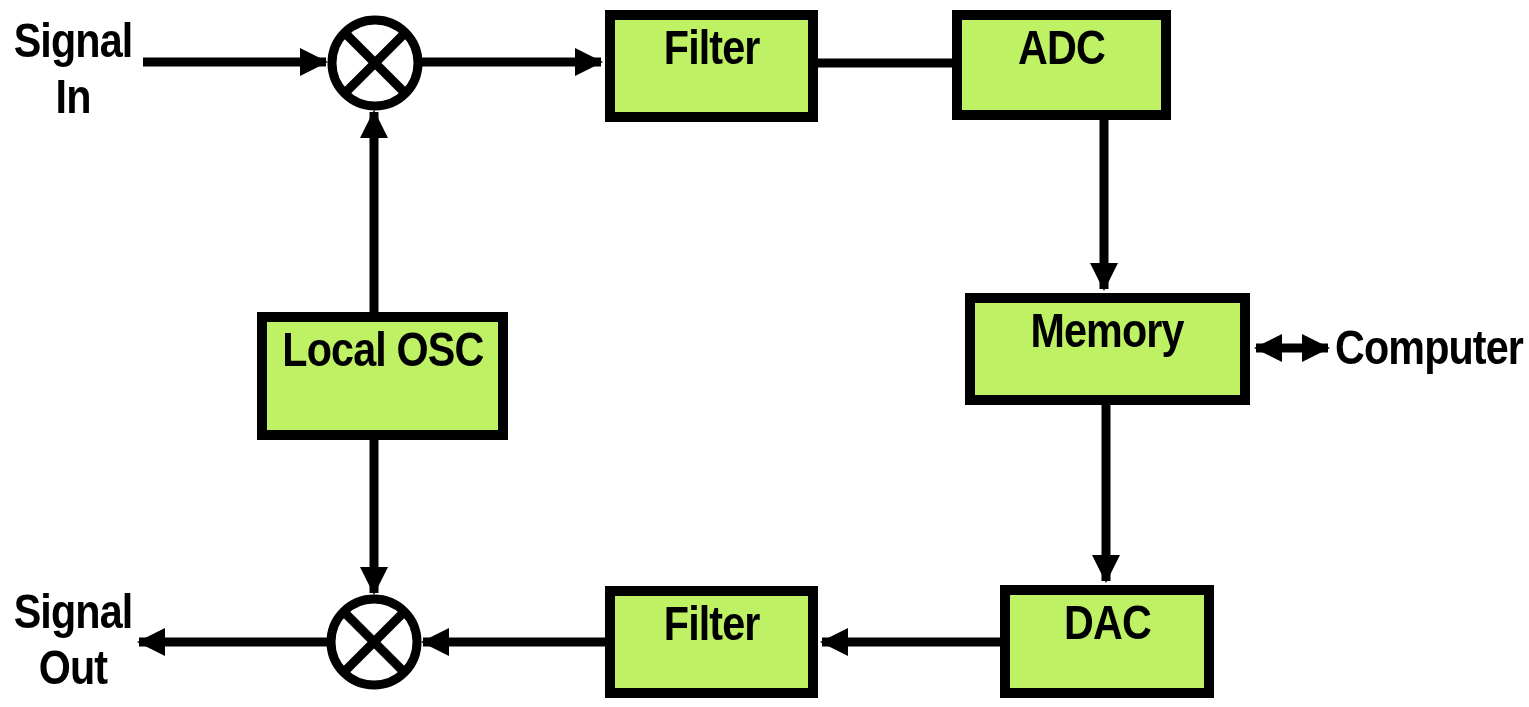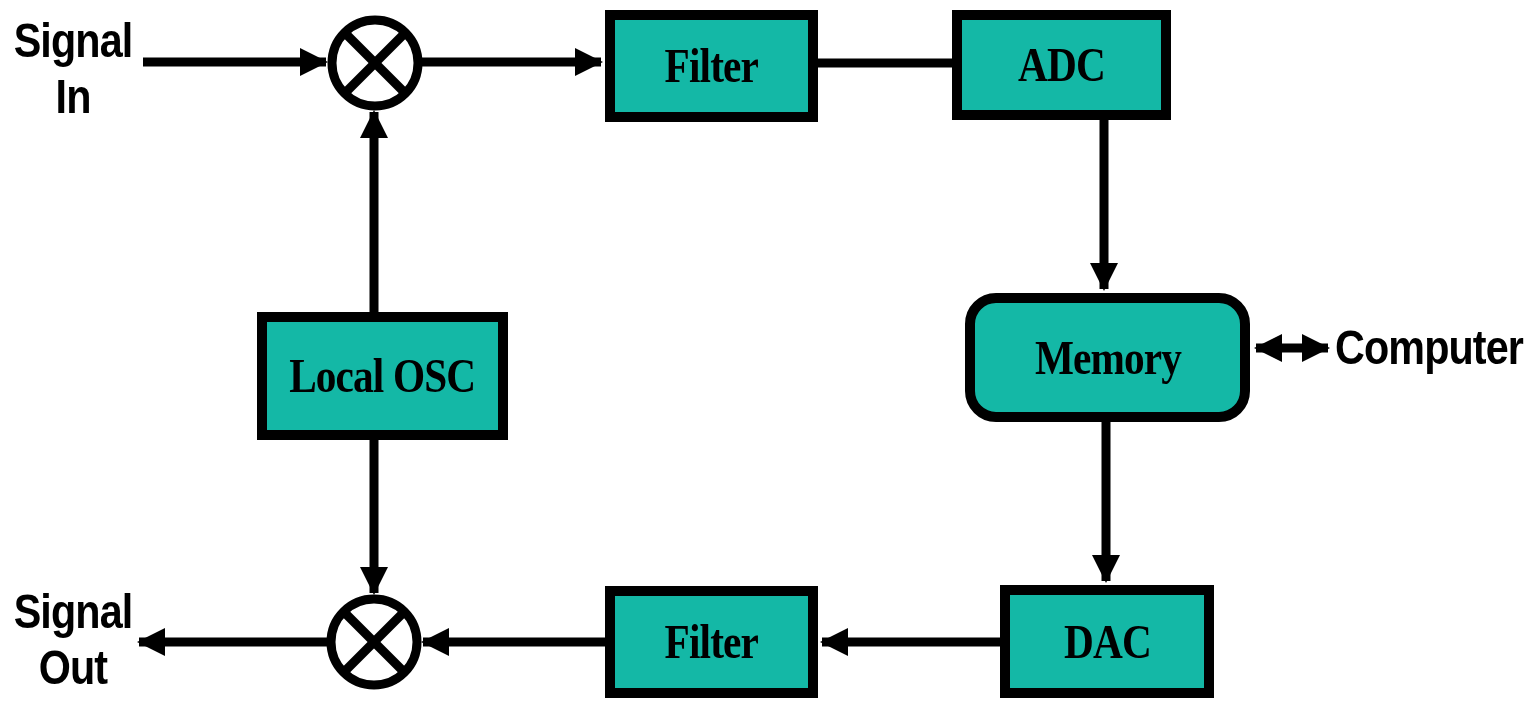--- a/index.html
+++ b/index.html
@@ -19,26 +19,25 @@
   #wires {
     position: absolute;
     inset: 0;
     width: 1529px;
     height: 707px;
   }
   .block {
     position: absolute;
     box-sizing: border-box;
     border: 10px solid #000000;
-    background: #14b8a6;
+    background: #bef264;
     display: flex;
-    align-items: center;
+    align-items: flex-start;
     justify-content: center;
     text-align: center;
-    font-family: Liberation Serif, serif;
   }
   .block-label, .ext-label {
     font-weight: 700;
     font-size: 48px;
     line-height: 56px;
     letter-spacing: -1px;
     white-space: nowrap;
   }
   .cond {
     display: inline-block;
@@ -52,21 +51,21 @@
   }
   .ext-label .row { display: block; }
   #label-computer {
     text-align: left;
   }
   #label-computer .cond { transform-origin: left center; }
 
   
   #blk-filter-top    { left: 605px;  top: 10px;  width: 213px; height: 112px; }
   #blk-adc           { left: 952px;  top: 10px;  width: 219px; height: 110px; }
-  #blk-memory        { left: 965px;  top: 293px; width: 285px; height: 129px; border-radius: 31px; }
+  #blk-memory        { left: 965px;  top: 293px; width: 285px; height: 112px; }
   #blk-local-osc     { left: 257px;  top: 312px; width: 251px; height: 128px; }
   #blk-dac           { left: 1000px; top: 585px; width: 214px; height: 113px; }
   #blk-filter-bottom { left: 605px;  top: 586px; width: 213px; height: 112px; }
 
   #label-signal-in  { left: 4px;    top: 13px;  width: 130px; }
   #label-signal-out { left: 4px;    top: 584px; width: 130px; }
   #label-computer   { left: 1335px; top: 320px; }
 </style>
 </head>
 <body>

